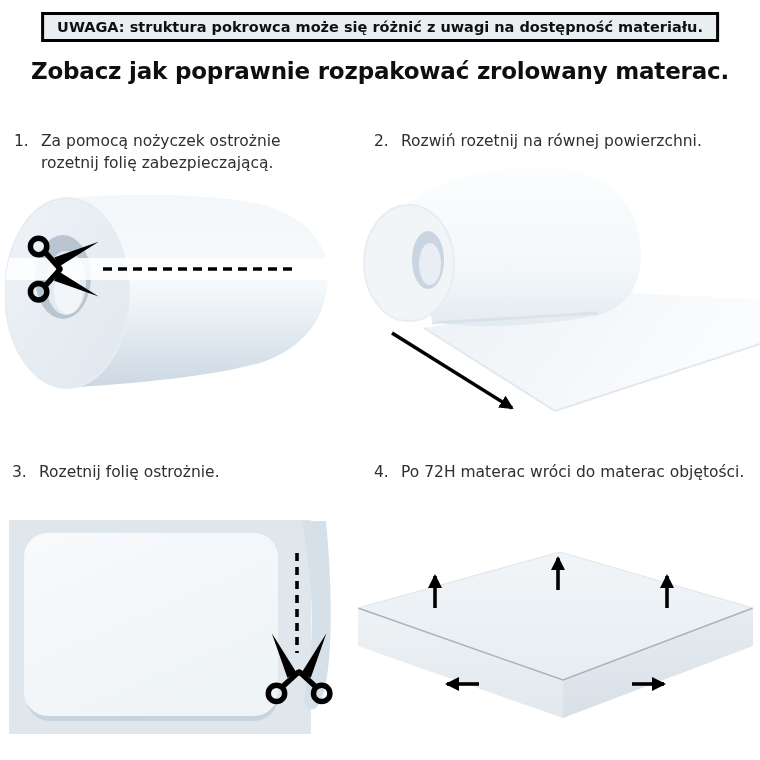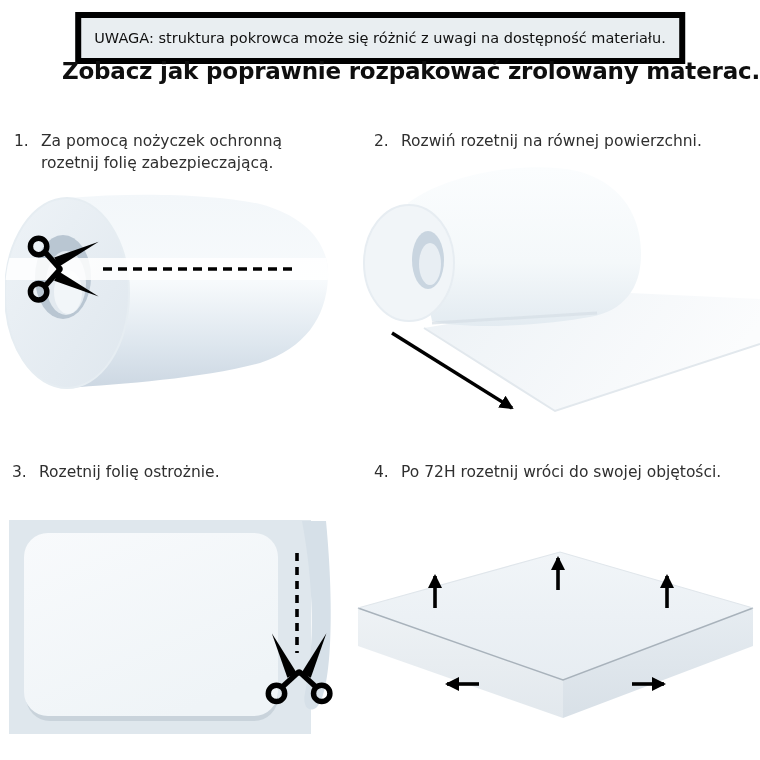--- a/index.html
+++ b/index.html
@@ -3,26 +3,26 @@
 <meta charset="utf-8">
 <style>
   html,body{margin:0;padding:0;}
   body{
     width:760px;height:760px;position:relative;overflow:hidden;
     background:#ffffff;
     font-family:"DejaVu Sans","Liberation Sans",sans-serif;
   }
   .banner{
     position:absolute;top:12px;left:50%;transform:translateX(-50%);
-    background:#e9eef1;border:6px solid #000000;
-    padding:12px 13px;white-space:nowrap;
-    font-size:14.5px;font-weight:normal;color:#101010;
+    background:#e9eef1;border:3px solid #000000;
+    padding:4px 13px;white-space:nowrap;
+    font-size:14.5px;font-weight:bold;color:#101010;
   }
   .title{
-    position:absolute;top:58px;left:0;width:760px;text-align:right;
+    position:absolute;top:58px;left:0;width:760px;text-align:center;
     font-size:23px;font-weight:bold;color:#0f0f0f;letter-spacing:-0.2px;
   }
   .step{
     position:absolute;display:flex;align-items:flex-start;
     font-size:15.5px;line-height:22px;color:#2f2f2f;
   }
   .step .num{flex:0 0 27px;}
   .step .txt{flex:1;}
   .step1{left:14px;top:130px;width:330px;}
   .step1 .txt{max-width:290px;}
@@ -39,33 +39,33 @@
 <body>
 
 <div class="banner">
   <span>UWAGA: struktura pokrowca może się różnić z uwagi na dostępność materiału.</span>
 </div>
 
 <div class="title">Zobacz jak poprawnie rozpakować zrolowany materac.</div>
 
 <div class="step step1">
   <span class="num">1.</span>
-  <span class="txt">Za pomocą nożyczek ochronną rozetnij folię zabezpieczającą.</span>
+  <span class="txt">Za pomocą nożyczek ostrożnie rozetnij folię zabezpieczającą.</span>
 </div>
 <div class="step step2">
   <span class="num">2.</span>
   <span class="txt">Rozwiń rozetnij na równej powierzchni.</span>
 </div>
 <div class="step step3">
   <span class="num">3.</span>
   <span class="txt">Rozetnij folię ostrożnie.</span>
 </div>
 <div class="step step4">
   <span class="num">4.</span>
-  <span class="txt">Po 72H rozetnij wróci do swojej objętości.</span>
+  <span class="txt">Po 72H materac wróci do materac objętości.</span>
 </div>
 
 <svg class="illus illus1" width="330" height="215" viewBox="0 0 330 215">
   <defs>
     <linearGradient id="rollBody1" x1="0" y1="0" x2="0" y2="1">
       <stop offset="0" stop-color="#f3f7fa"></stop>
       <stop offset="0.45" stop-color="#f7fafc"></stop>
       <stop offset="0.78" stop-color="#dde6ee"></stop>
       <stop offset="1" stop-color="#ccd7e2"></stop>
     </linearGradient>

